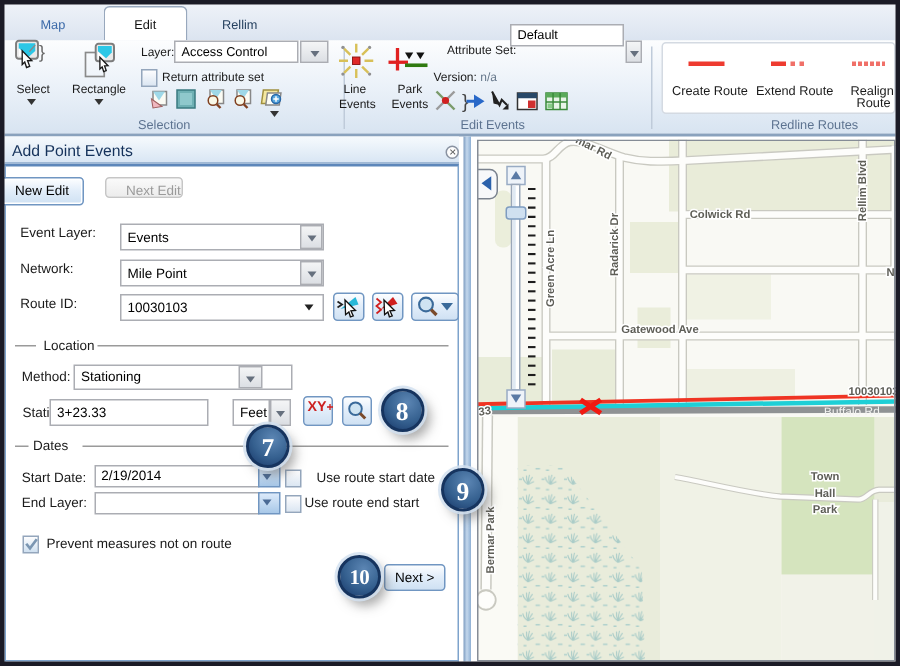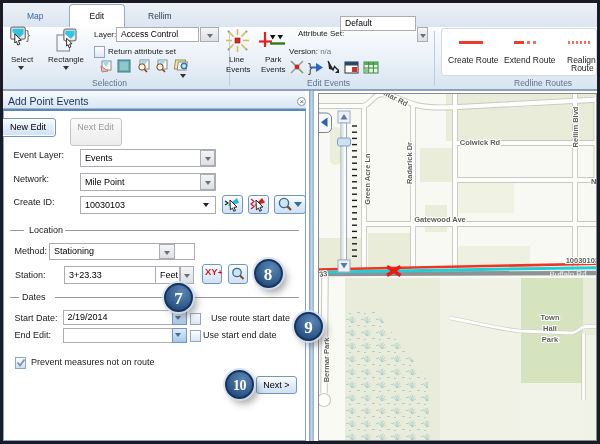--- a/index.html
+++ b/index.html
@@ -171,28 +171,28 @@
 
 <div class="ab" style="left:3px;top:91px;width:303px;height:18px;background:linear-gradient(#f6fafd,#d9e6f4);border-bottom:1px solid #9fb8d4"></div>
 <div class="ab" style="left:8px;top:95px;font-size:10.5px;color:#15325b;">Add Point Events</div>
 <div class="ab" style="left:297px;top:97px;width:9px;height:9px;border:1px solid #8a93a2;border-radius:50%;background:#fdfdfd"></div>
 <div class="ab" style="left:299.5px;top:96.5px;font-size:8px;color:#555">×</div>
 <div class="ab" style="left:3px;top:109px;width:303px;height:332px;background:#fff;border:1px solid #7ea3cc;border-top:2px solid #5d87ba"></div>
 <div id="panel">
 <div class="bluebtn" style="left:0;top:117.5px;width:56px;height:19px;box-shadow:inset 0 0 0 1px #fff">
       <div style="text-align:center;font-size:9px;line-height:17px;color:#000">New Edit</div>
     </div>
-<div class="ab" style="left:69.5px;top:118px;width:52px;height:28px;border:1px solid #c6c6c6;border-radius:3px;background:linear-gradient(#fafafa,#ececec);text-align:center;font-size:9px;line-height:16px;color:#9a9a9a">Next Edit</div>
+<div class="ab" style="left:69.5px;top:118px;width:52px;height:14px;border:1px solid #c6c6c6;border-radius:3px;background:linear-gradient(#fafafa,#ececec);text-align:right;font-size:9px;line-height:16px;color:#9a9a9a">Next Edit</div>
 <div class="lbl" style="left:13.5px;top:150px">Event Layer:</div>
 <div class="box" style="left:80px;top:149px;width:136px;height:18px;line-height:16px;padding-left:4px">Events</div>
 <div class="dbtn" style="left:200px;top:150px;width:15px;height:16px"></div>
 <div class="lbl" style="left:13.5px;top:174px">Network:</div>
 <div class="box" style="left:80px;top:173px;width:136px;height:18px;line-height:16px;padding-left:4px">Mile Point</div>
 <div class="dbtn" style="left:200px;top:174px;width:15px;height:16px"></div>
-<div class="lbl" style="left:13.5px;top:197px">Create ID:</div>
+<div class="lbl" style="left:13.5px;top:197px">Route ID:</div>
 <div class="box" style="left:80px;top:196px;width:136px;height:18px;line-height:16px;padding-left:4px">10030103</div>
 <div class="ab" style="left:203px;top:203px;border:3.5px solid transparent;border-top:4.5px solid #222"></div>
 <div class="bluebtn" style="left:222px;top:195px;width:21px;height:19px"></div>
 <svg class="ab" style="left:224px;top:197px" width="16" height="15" viewBox="0 0 16 15">
       <path d="M1 4l3 2-3 2" fill="none" stroke="#222" stroke-width="1.2"></path>
       <polygon points="3,9 13,1 15,6" fill="#28b8d8"></polygon>
       <polygon points="6,3 13,10 10,10.3 11.5,13.6 9.6,14.2 8.6,11 6.4,12.8" fill="#fff" stroke="#111" stroke-width=".9"></polygon>
     </svg>
 <div class="bluebtn" style="left:248px;top:195px;width:21px;height:19px"></div>
 <svg class="ab" style="left:250px;top:197px" width="16" height="15" viewBox="0 0 16 15">
@@ -207,46 +207,46 @@
       <polygon points="17,5 25,5 21,10" fill="#3a6a9a"></polygon>
     </svg>
 
 <div class="ab" style="left:10px;top:230px;width:14px;height:1px;background:#9a9a9a"></div>
 <div class="ab" style="left:65px;top:230px;width:234px;height:1px;background:#9a9a9a"></div>
 <div class="lbl" style="left:29px;top:225px">Location</div>
 <div class="lbl" style="left:14.5px;top:246px">Method:</div>
 <div class="box" style="left:49px;top:243px;width:146px;height:17px;line-height:15px;padding-left:4px">Stationing</div>
 <div class="dbtn" style="left:159px;top:244px;width:16px;height:15px"></div>
 <div class="lbl" style="left:15px;top:270px">Station:</div>
-<div class="box" style="left:64px;top:266px;width:106px;height:18px;line-height:16px;padding-left:4px">3+23.33</div>
+<div class="box" style="left:33px;top:266px;width:106px;height:18px;line-height:16px;padding-left:4px">3+23.33</div>
 <div class="box" style="left:155px;top:266px;width:25px;height:18px;line-height:16px;padding-left:4px">Feet</div>
 <div class="dbtn" style="left:180px;top:266px;width:14px;height:18px"></div>
 <div class="bluebtn" style="left:202px;top:264px;width:20px;height:20px"></div>
 <div class="ab" style="left:205px;top:266px;font-size:9.5px;font-weight:bold;color:#cc2020">XY<span style="font-size:8px">+</span></div>
 <div class="bluebtn" style="left:228px;top:264px;width:20px;height:20px"></div>
 <svg class="ab" style="left:231px;top:267px" width="14" height="14" viewBox="0 0 14 14">
       <circle cx="6" cy="5.5" r="4.2" fill="#cfe4f2" stroke="#3a6a9a" stroke-width="1.3"></circle>
       <line x1="9" y1="8.5" x2="12.5" y2="12" stroke="#7a4a2a" stroke-width="2"></line>
     </svg>
 
 <div class="ab" style="left:10px;top:297px;width:9px;height:1px;background:#9a9a9a"></div>
 <div class="ab" style="left:55px;top:297px;width:244px;height:1px;background:#9a9a9a"></div>
 <div class="lbl" style="left:22px;top:292px">Dates</div>
 <div class="lbl" style="left:14.5px;top:313px">Start Date:</div>
 <div class="box" style="left:62.5px;top:310px;width:110px;height:15px;line-height:13px;padding-left:4px">2/19/2014</div>
 <div class="ab" style="left:171.5px;top:310px;width:15px;height:15px;border:1px solid #7096c2;background:linear-gradient(#dceafa,#a8c8e8)"></div>
 <div class="ab" style="left:175px;top:315.5px;border:3.5px solid transparent;border-top:4.5px solid #4a6a95"></div>
 <div class="chk" style="left:189.5px;top:313px"></div>
 <div class="lbl" style="left:211px;top:313px">Use route start date</div>
-<div class="lbl" style="left:14.5px;top:330px">End Edit:</div>
+<div class="lbl" style="left:14.5px;top:330px">End Layer:</div>
 <div class="box" style="left:62.5px;top:327.5px;width:110px;height:15px"></div>
 <div class="ab" style="left:171.5px;top:327.5px;width:15px;height:15px;border:1px solid #7096c2;background:linear-gradient(#dceafa,#a8c8e8)"></div>
 <div class="ab" style="left:175px;top:333px;border:3.5px solid transparent;border-top:4.5px solid #4a6a95"></div>
 <div class="chk" style="left:189.5px;top:330px"></div>
-<div class="lbl" style="left:203px;top:330px">Use start end date</div>
+<div class="lbl" style="left:203px;top:330px">Use route end start</div>
 <div class="chk" style="left:15px;top:357px;background:linear-gradient(#fdfdfe,#cfe0f0)"></div>
 <svg class="ab" style="left:16px;top:358px" width="10" height="10" viewBox="0 0 10 10">
       <path d="M1.5 4.5l2.5 3 4.5-6" fill="none" stroke="#7b96b2" stroke-width="1.8"></path>
     </svg>
 <div class="lbl" style="left:31px;top:357px">Prevent measures not on route</div>
 <div class="bluebtn" style="left:256px;top:376px;width:41px;height:18px">
       <div style="text-align:center;font-size:9px;line-height:16px;color:#000">Next &gt;</div>
     </div>
 </div>
 

